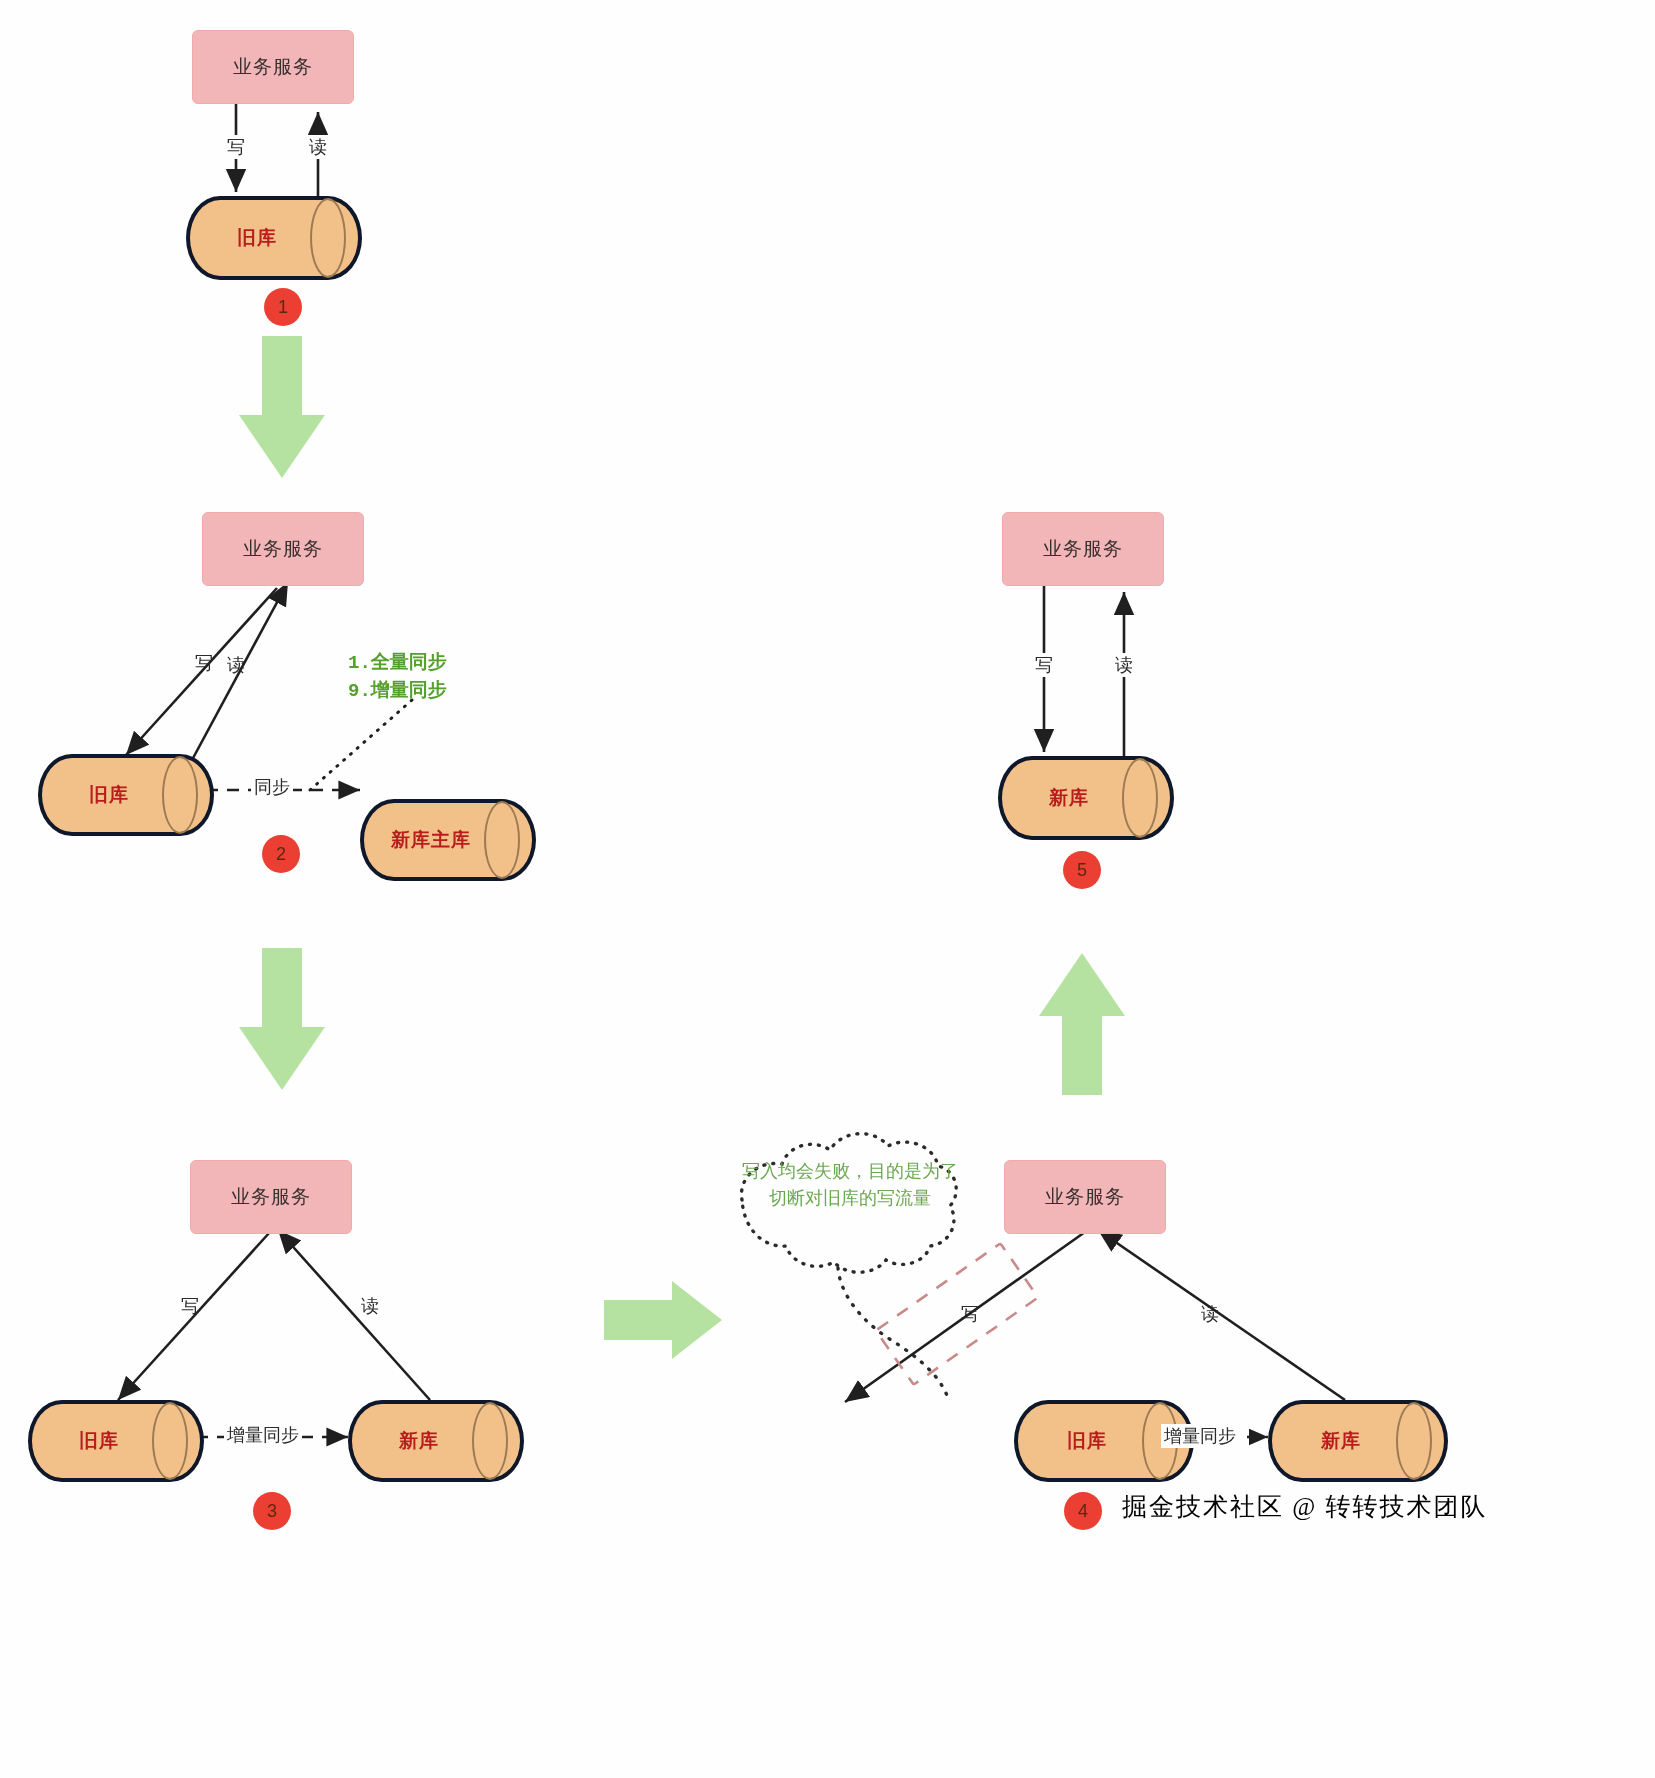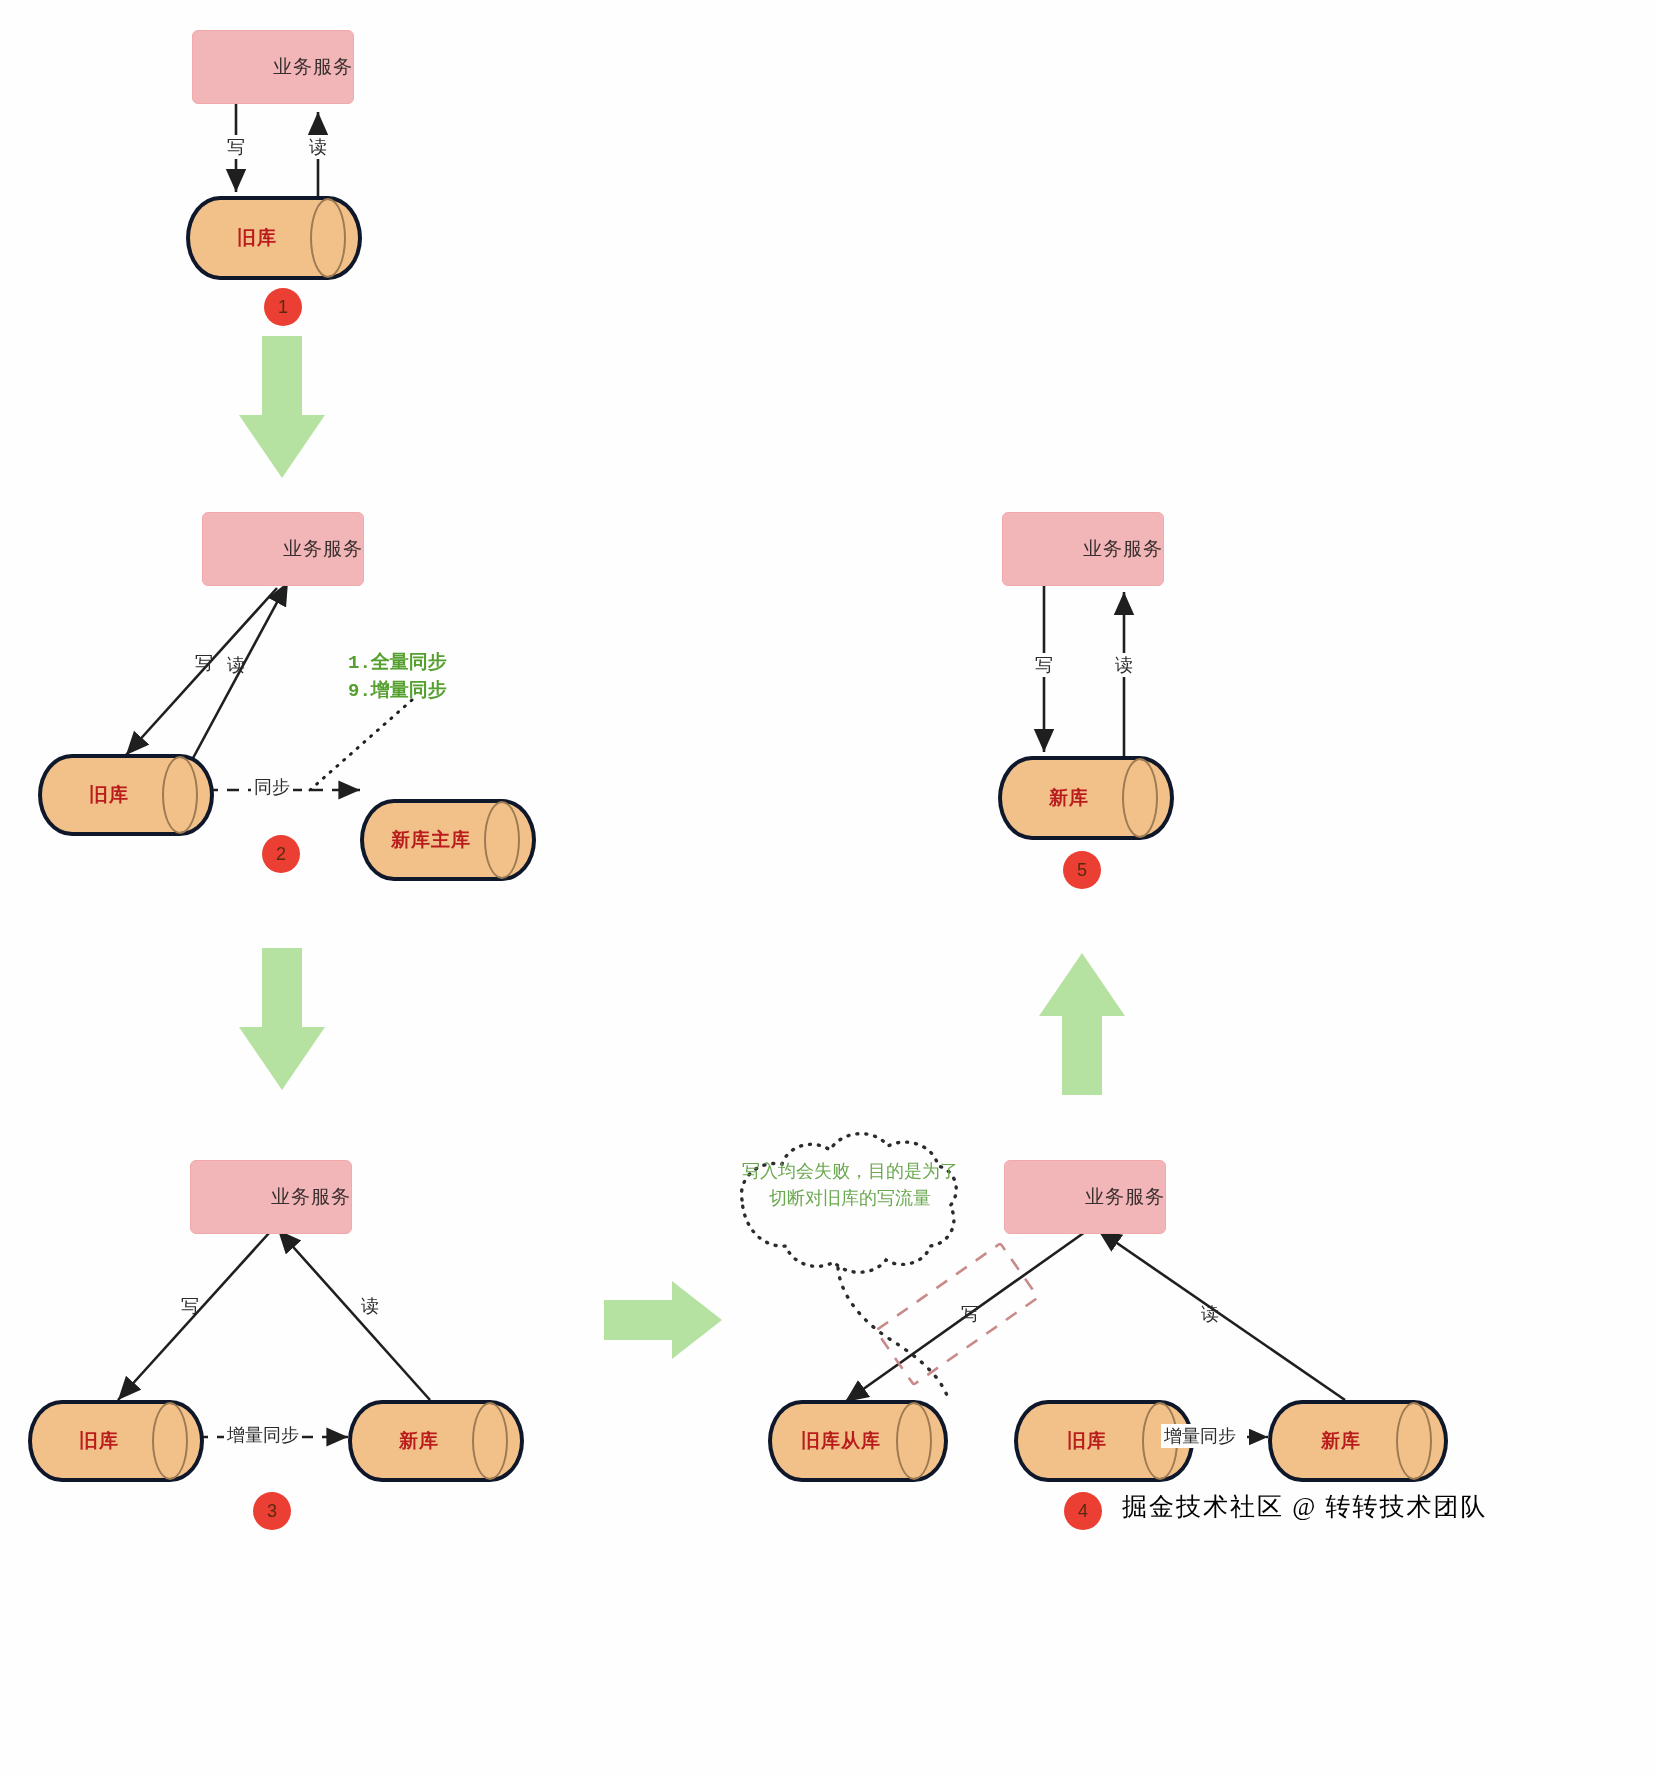--- a/index.html
+++ b/index.html
@@ -19,21 +19,21 @@
     left:0; top:0;
     width:1655px;
     height:1778px;
     pointer-events:none;
   }
   .node{
     position:absolute;
     box-sizing:border-box;
     display:flex;
     align-items:center;
-    justify-content:flex-end;
+    justify-content:center;
   }
   
   .svc{
     background:#f3b6b8;
     border:1px solid #f0aaac;
     border-radius:6px;
     color:#3a2f2f;
     font-size:19px;
     letter-spacing:1px;
   }
@@ -266,24 +266,20 @@
   <div class="badge" style="left:253px;top:1492px;">3</div>
 
   <div class="cloud-text" style="left:735px;top:1158px;">写入均会失败，目的是为了切断对旧库的写流量</div>
 
   <div class="node svc" style="left:1004px;top:1160px;width:162px;height:74px;">
     <span>业务服务</span>
   </div>
   <div class="elabel nobg" style="left:958px;top:1302px;">写</div>
   <div class="elabel nobg" style="left:1198px;top:1302px;">读</div>
 
-  <div class="db" style="left:768px;top:1400px;width:172px;height:74px;">
-    <span class="lbl">旧库从库</span>
-    <span class="cap"></span>
-  </div>
   <div class="db" style="left:1014px;top:1400px;width:172px;height:74px;">
     <span class="lbl">旧库</span>
     <span class="cap"></span>
   </div>
   <div class="db" style="left:1268px;top:1400px;width:172px;height:74px;">
     <span class="lbl">新库</span>
     <span class="cap"></span>
   </div>
   <div class="elabel" style="left:1161px;top:1424px;">增量同步</div>
   <div class="badge" style="left:1064px;top:1492px;">4</div>

